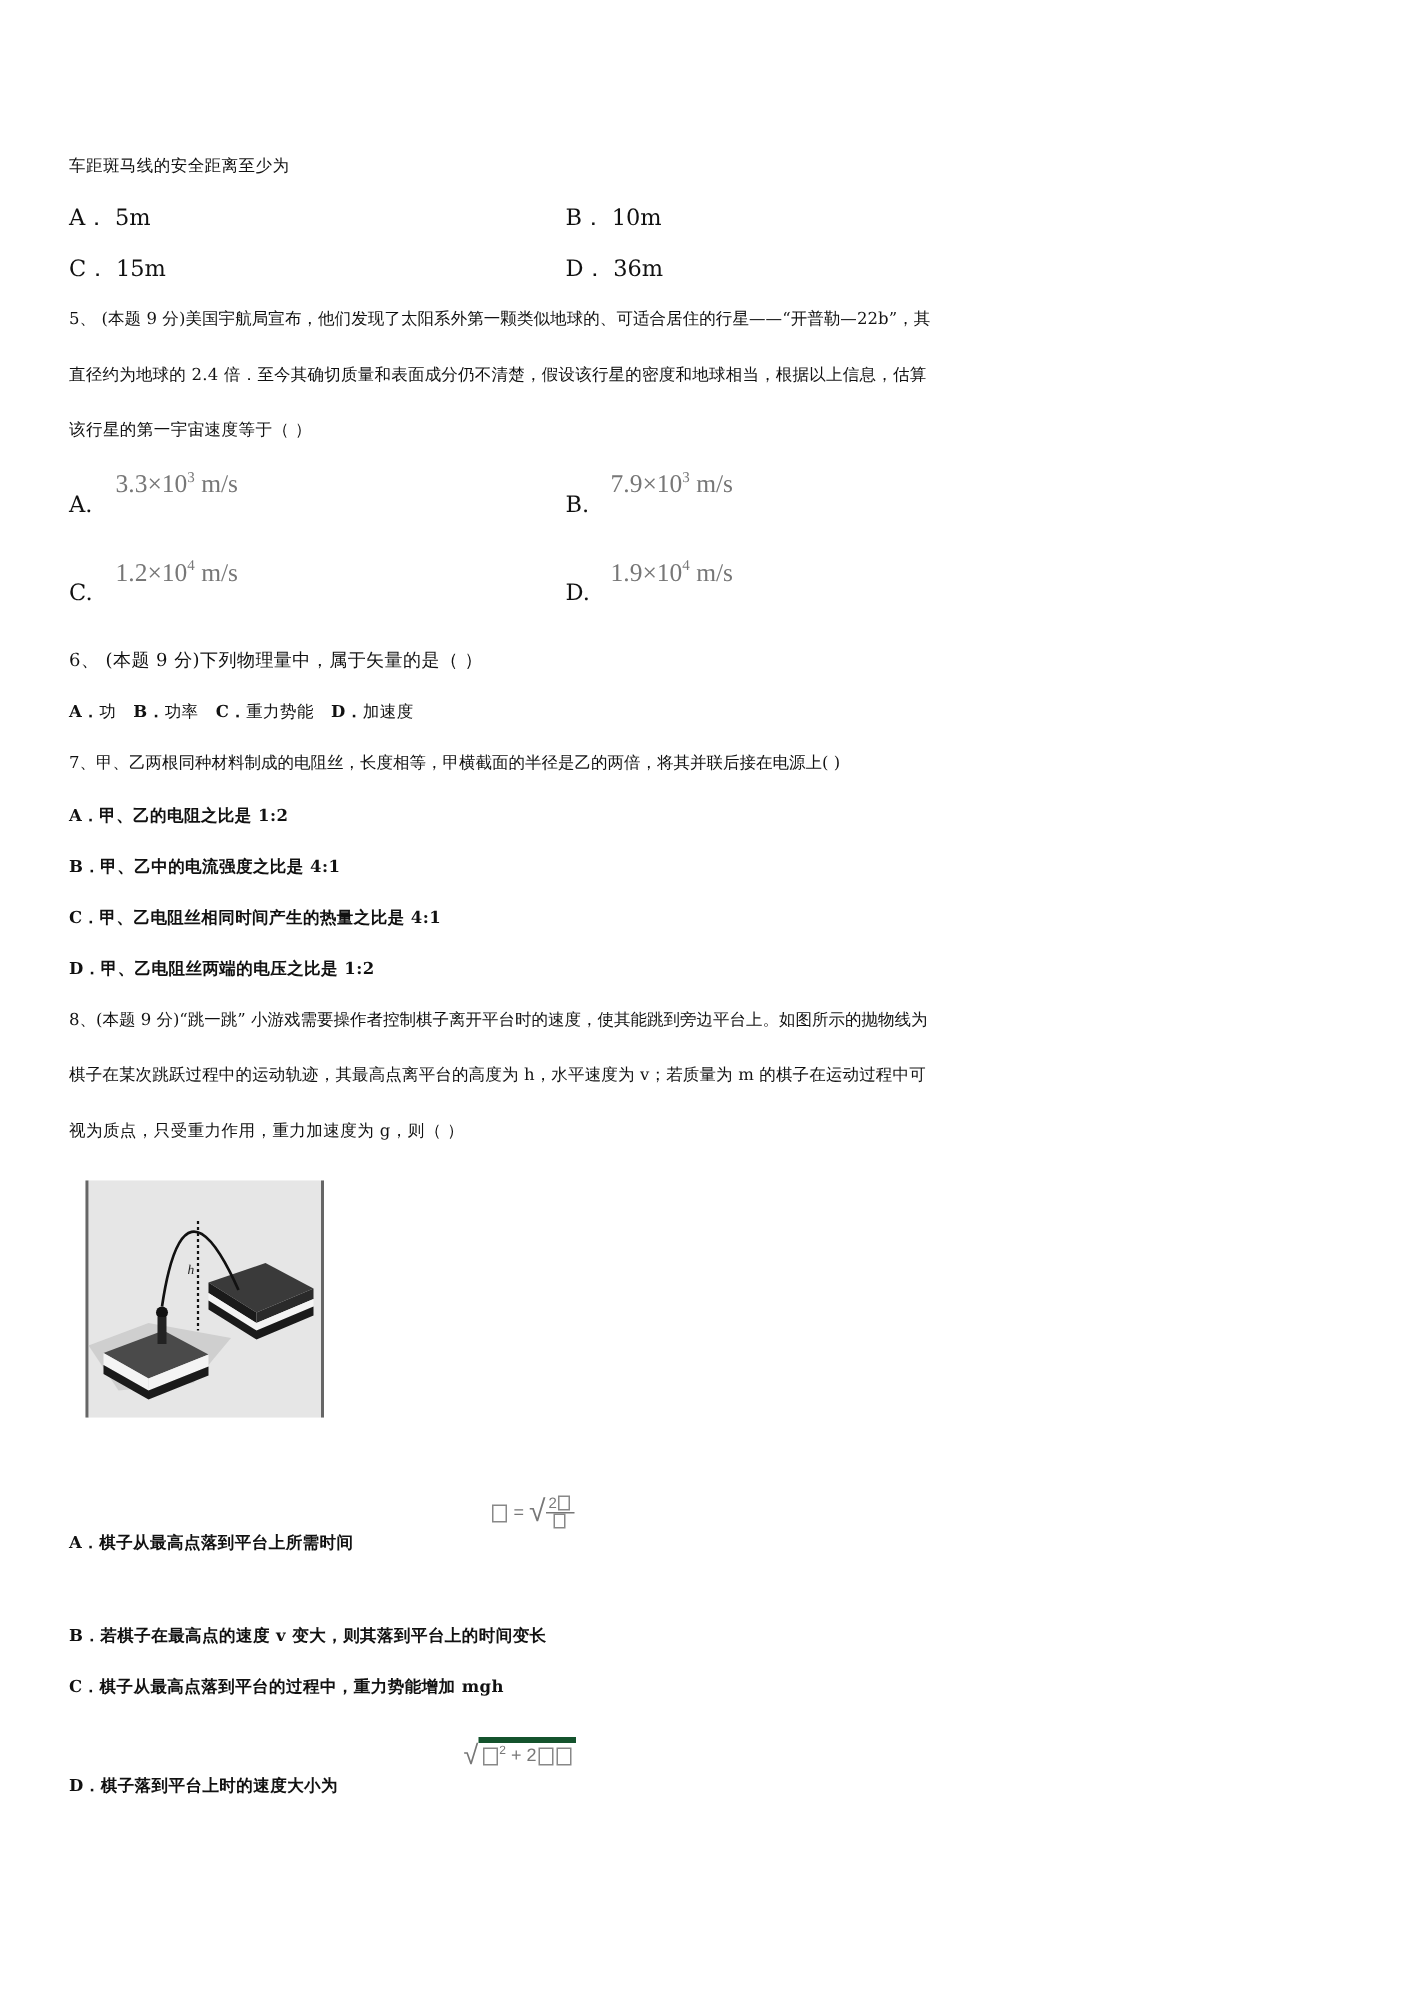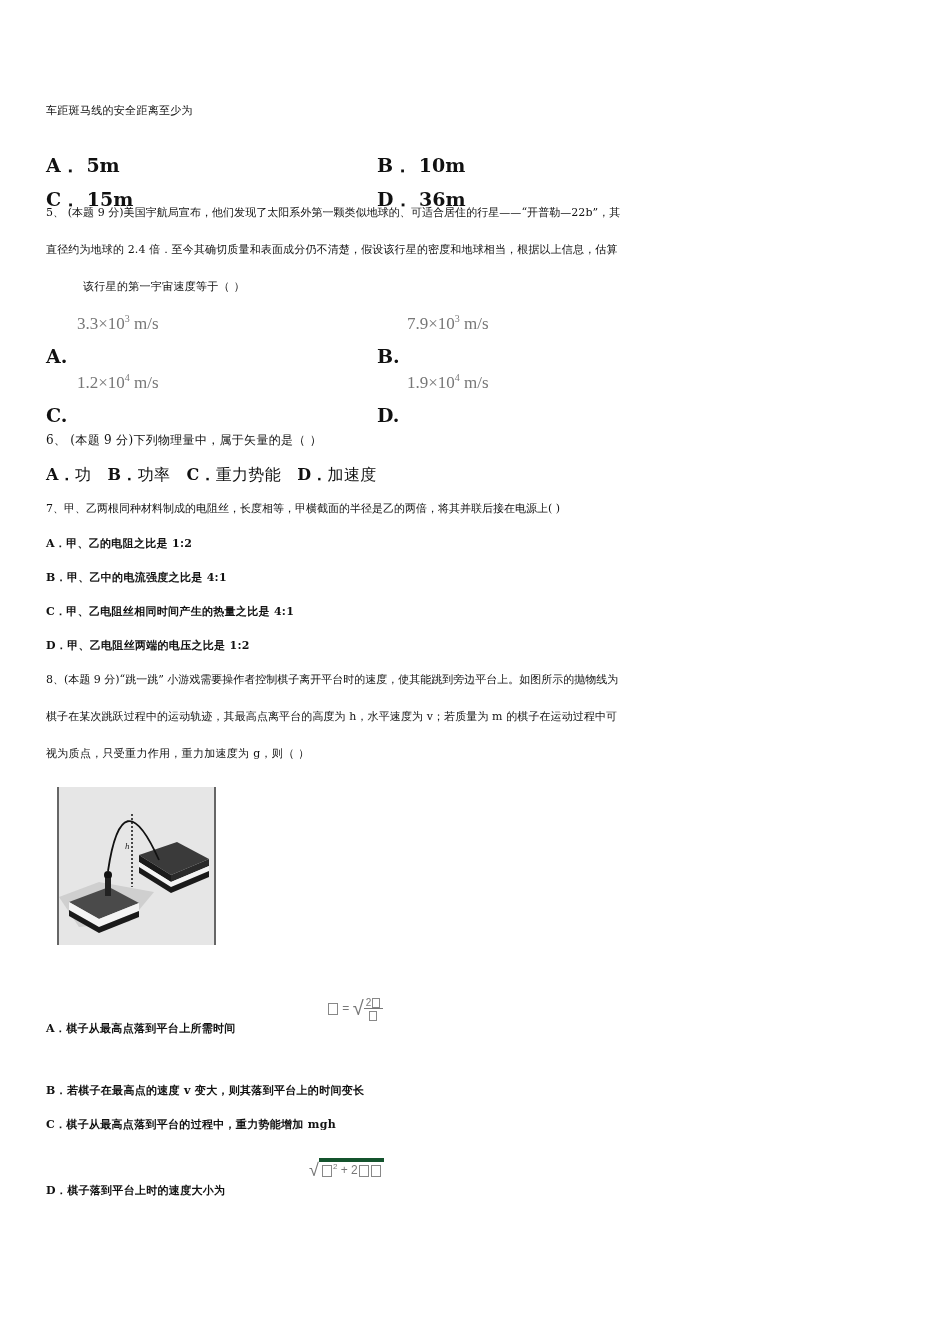--- a/index.html
+++ b/index.html
@@ -3,21 +3,21 @@
 <meta charset="utf-8">
 <style>
   html, body { margin: 0; padding: 0; background: #ffffff; }
   body {
     width: 950px; height: 1344px; position: relative; overflow: hidden;
     font-family: "DejaVu Serif", "Liberation Serif", serif;
     color: #111111;
   }
   .line { position: absolute; left: 46px; font-size: 11px; line-height: 20px; white-space: nowrap; letter-spacing: 0.3px; }
   .bold { font-weight: bold; }
-  .opt { position: absolute; font-size: 19px; line-height: 20px; white-space: nowrap; font-weight: bold; margin-top: 20px; }
+  .opt { position: absolute; font-size: 15px; line-height: 20px; white-space: nowrap; font-weight: normal; }
   .sci { position: absolute; font-family: "Liberation Serif", serif; font-size: 17px; color: #777777; white-space: nowrap; }
   .sci sup { font-size: 10px; vertical-align: 7px; }
   .label-bold { font-weight: bold; }
   .figure { position: absolute; left: 57px; top: 787px; width: 155px; height: 158px; border-left: 2px solid #666; border-right: 2px solid #666; background: #e8e8e8; overflow: hidden; }
   .formula { position: absolute; font-family: "Liberation Sans", sans-serif; font-size: 12px; color: #777; white-space: nowrap; }
   .box { display: inline-block; width: 8px; height: 10px; border: 1px solid #888; vertical-align: middle; margin: 0 1px; }
   .sqrt { display: inline-block; border-top: 4px solid #14532d; padding: 0 2px; }
   .frac { display: inline-flex; flex-direction: column; align-items: center; vertical-align: middle; font-size: 10px; }
   .frac .num { border-bottom: 1px solid #777; padding: 0 2px; }
 </style>
@@ -33,36 +33,36 @@
 </div>
 <div class="opt" style="left:46px; top:169px;">
   <span>C．</span>&nbsp;<span>15m</span>
 </div>
 <div class="opt" style="left:377px; top:169px;">
   <span>D．</span>&nbsp;<span>36m</span>
 </div>
 
 <div class="line" style="top:203px; letter-spacing:0.05px;">5、 (本题 9 分)美国宇航局宣布，他们发现了太阳系外第一颗类似地球的、可适合居住的行星——“开普勒—22b”，其</div>
 <div class="line" style="top:240px; letter-spacing:0.15px;">直径约为地球的 2.4 倍．至今其确切质量和表面成分仍不清楚，假设该行星的密度和地球相当，根据以上信息，估算</div>
-<div class="line" style="top:277px;margin-left:37px;">该行星的第一宇宙速度等于（    ）</div>
+<div class="line" style="top:277px;">该行星的第一宇宙速度等于（    ）</div>
 
 <div class="opt" style="left:46px; top:326px;">A.</div>
 <div class="sci" style="left:77px; top:313px;"><span>3.3</span><span>×10</span><sup>3</sup><span> m/s</span></div>
 
 <div class="opt" style="left:377px; top:326px;">B.</div>
 <div class="sci" style="left:407px; top:313px;"><span>7.9</span><span>×10</span><sup>3</sup><span> m/s</span></div>
 
 <div class="opt" style="left:46px; top:385px;">C.</div>
 <div class="sci" style="left:77px; top:372px;"><span>1.2</span><span>×10</span><sup>4</sup><span> m/s</span></div>
 
 <div class="opt" style="left:377px; top:385px;">D.</div>
 <div class="sci" style="left:407px; top:372px;"><span>1.9</span><span>×10</span><sup>4</sup><span> m/s</span></div>
 
 <div class="line" style="top:430px; font-size:12px;">6、 (本题 9 分)下列物理量中，属于矢量的是（          ）</div>
-<div class="line" style="top:465px; font-size:16px;">
+<div class="line" style="top:465px; font-size:11px;">
   <span class="label-bold">A．</span><span>功</span>&nbsp;&nbsp;
   <span class="label-bold">B．</span><span>功率</span>&nbsp;&nbsp;
   <span class="label-bold">C．</span><span>重力势能</span>&nbsp;&nbsp;
   <span class="label-bold">D．</span><span>加速度</span>
 </div>
 
 <div class="line" style="top:499px; letter-spacing:0px;">7、甲、乙两根同种材料制成的电阻丝，长度相等，甲横截面的半径是乙的两倍，将其并联后接在电源上(     )</div>
 <div class="line" style="top:534px;"><span class="label-bold">A．</span><span class="bold">甲、乙的电阻之比是 1:2</span></div>
 <div class="line" style="top:568px;"><span class="label-bold">B．</span><span class="bold">甲、乙中的电流强度之比是 4:1</span></div>
 <div class="line" style="top:602px;"><span class="label-bold">C．</span><span class="bold">甲、乙电阻丝相同时间产生的热量之比是 4:1</span></div>

